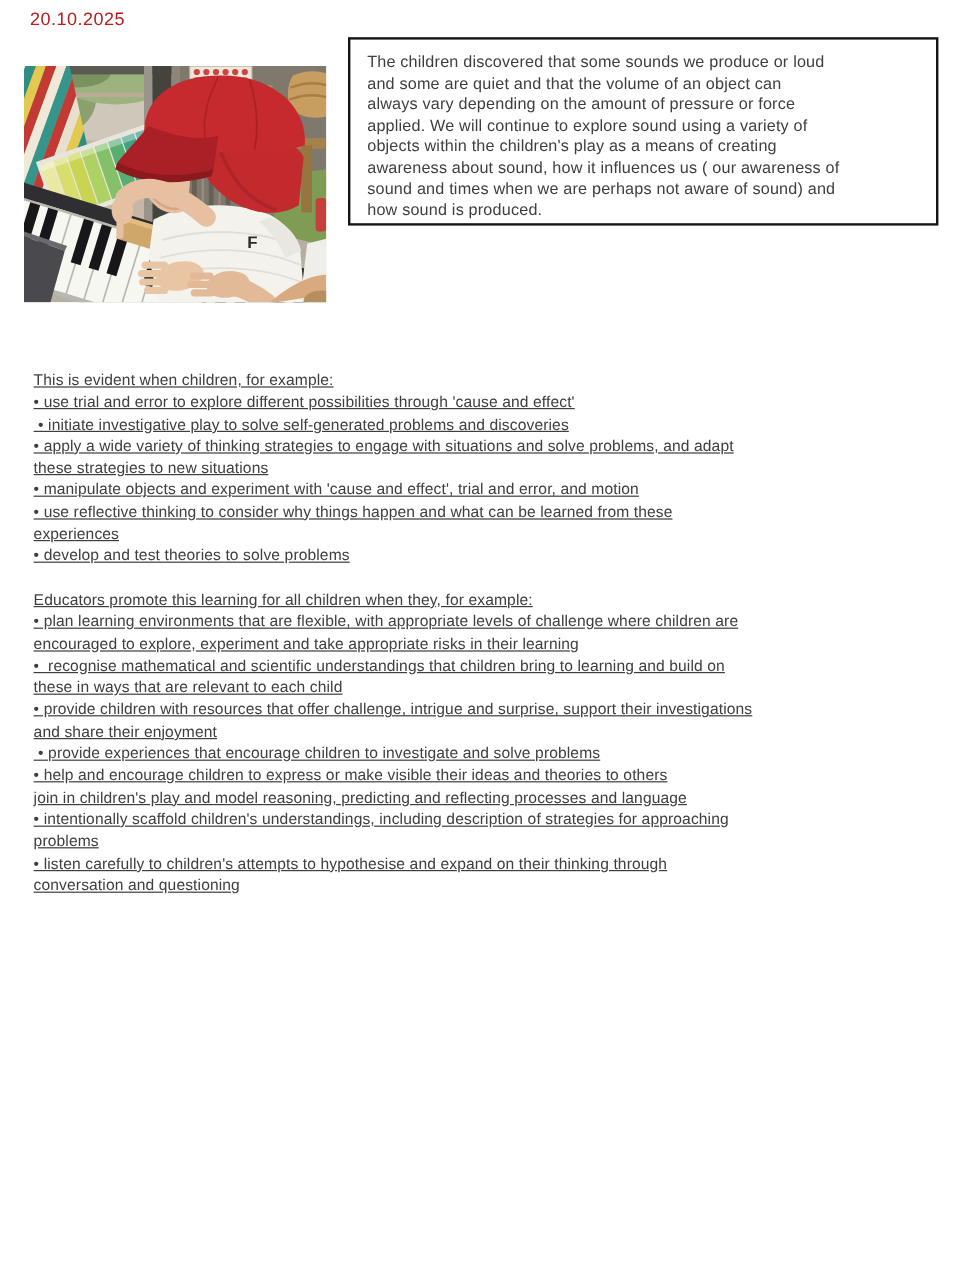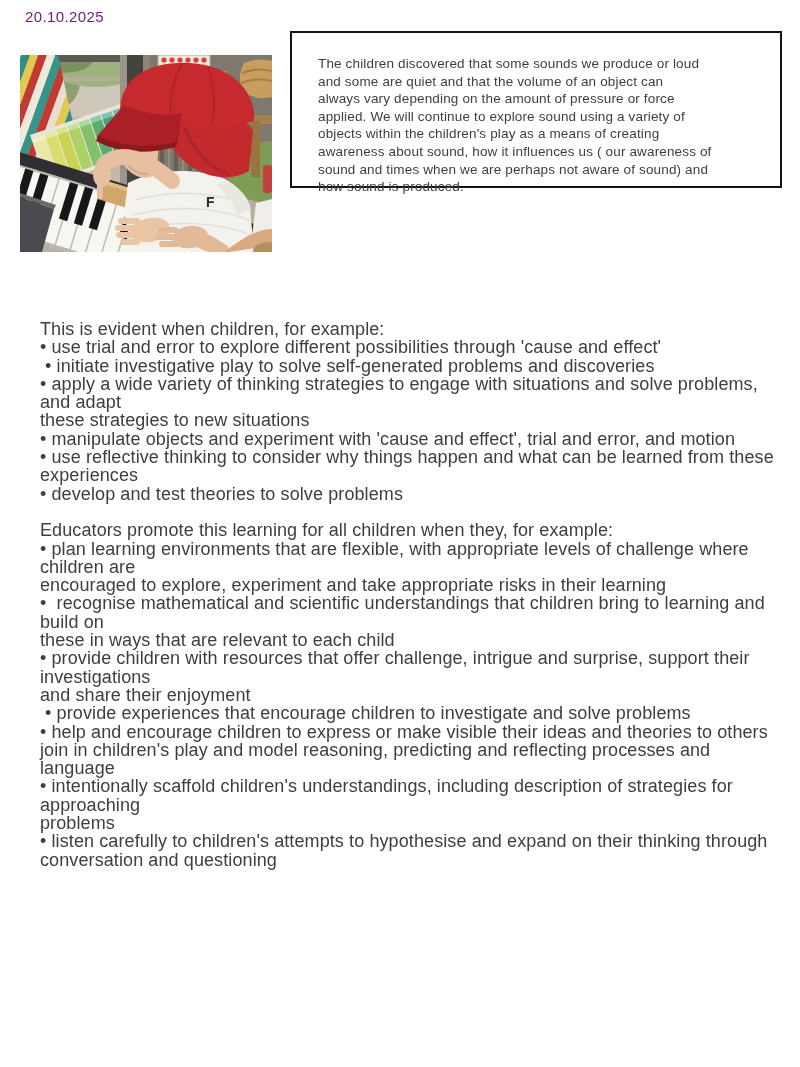--- a/index.html
+++ b/index.html
@@ -19,21 +19,21 @@
     background: #ffffff;
     overflow: hidden;
     color: #3e3e3e;
   }
   .date {
     position: absolute;
     left: 25px;
     top: 8px;
     font-size: 15px;
     letter-spacing: 0.4px;
-    color: #701a75;
+    color: #b91c1c;
   }
   .photo {
     position: absolute;
     left: 20px;
     top: 55px;
     width: 252px;
     height: 197px;
     margin: 0;
     overflow: hidden;
   }
@@ -45,21 +45,21 @@
     width: 492px;
     height: 157px;
     box-sizing: border-box;
     border: 2px solid #141414;
     padding: 6px 10px;
     background: #ffffff;
   }
   .obs-box p,
   .outcome p,
   .main-text p {
-    margin: 16px;
+    margin: 4px;
     white-space: pre-wrap;
   }
   .obs-box p {
     font-size: 13.5px;
     line-height: 17.6px;
     letter-spacing: 0.15px;
   }
   .outcome {
     position: absolute;
     left: 292px;
@@ -71,23 +71,24 @@
     line-height: 18px;
     letter-spacing: 0.15px;
   }
   .main-text {
     position: absolute;
     left: 24px;
     top: 304px;
     width: 770px;
   }
   .main-text p {
-    font-size: 18px;
+    font-size: 13px;
     line-height: 18.3px;
     letter-spacing: 0.1px;
+    text-decoration: underline;
   }
 </style>
 </head>
 <body>
 
 <div class="page">
 
   <div class="date">20.10.2025</div>
 
   <figure class="photo">

